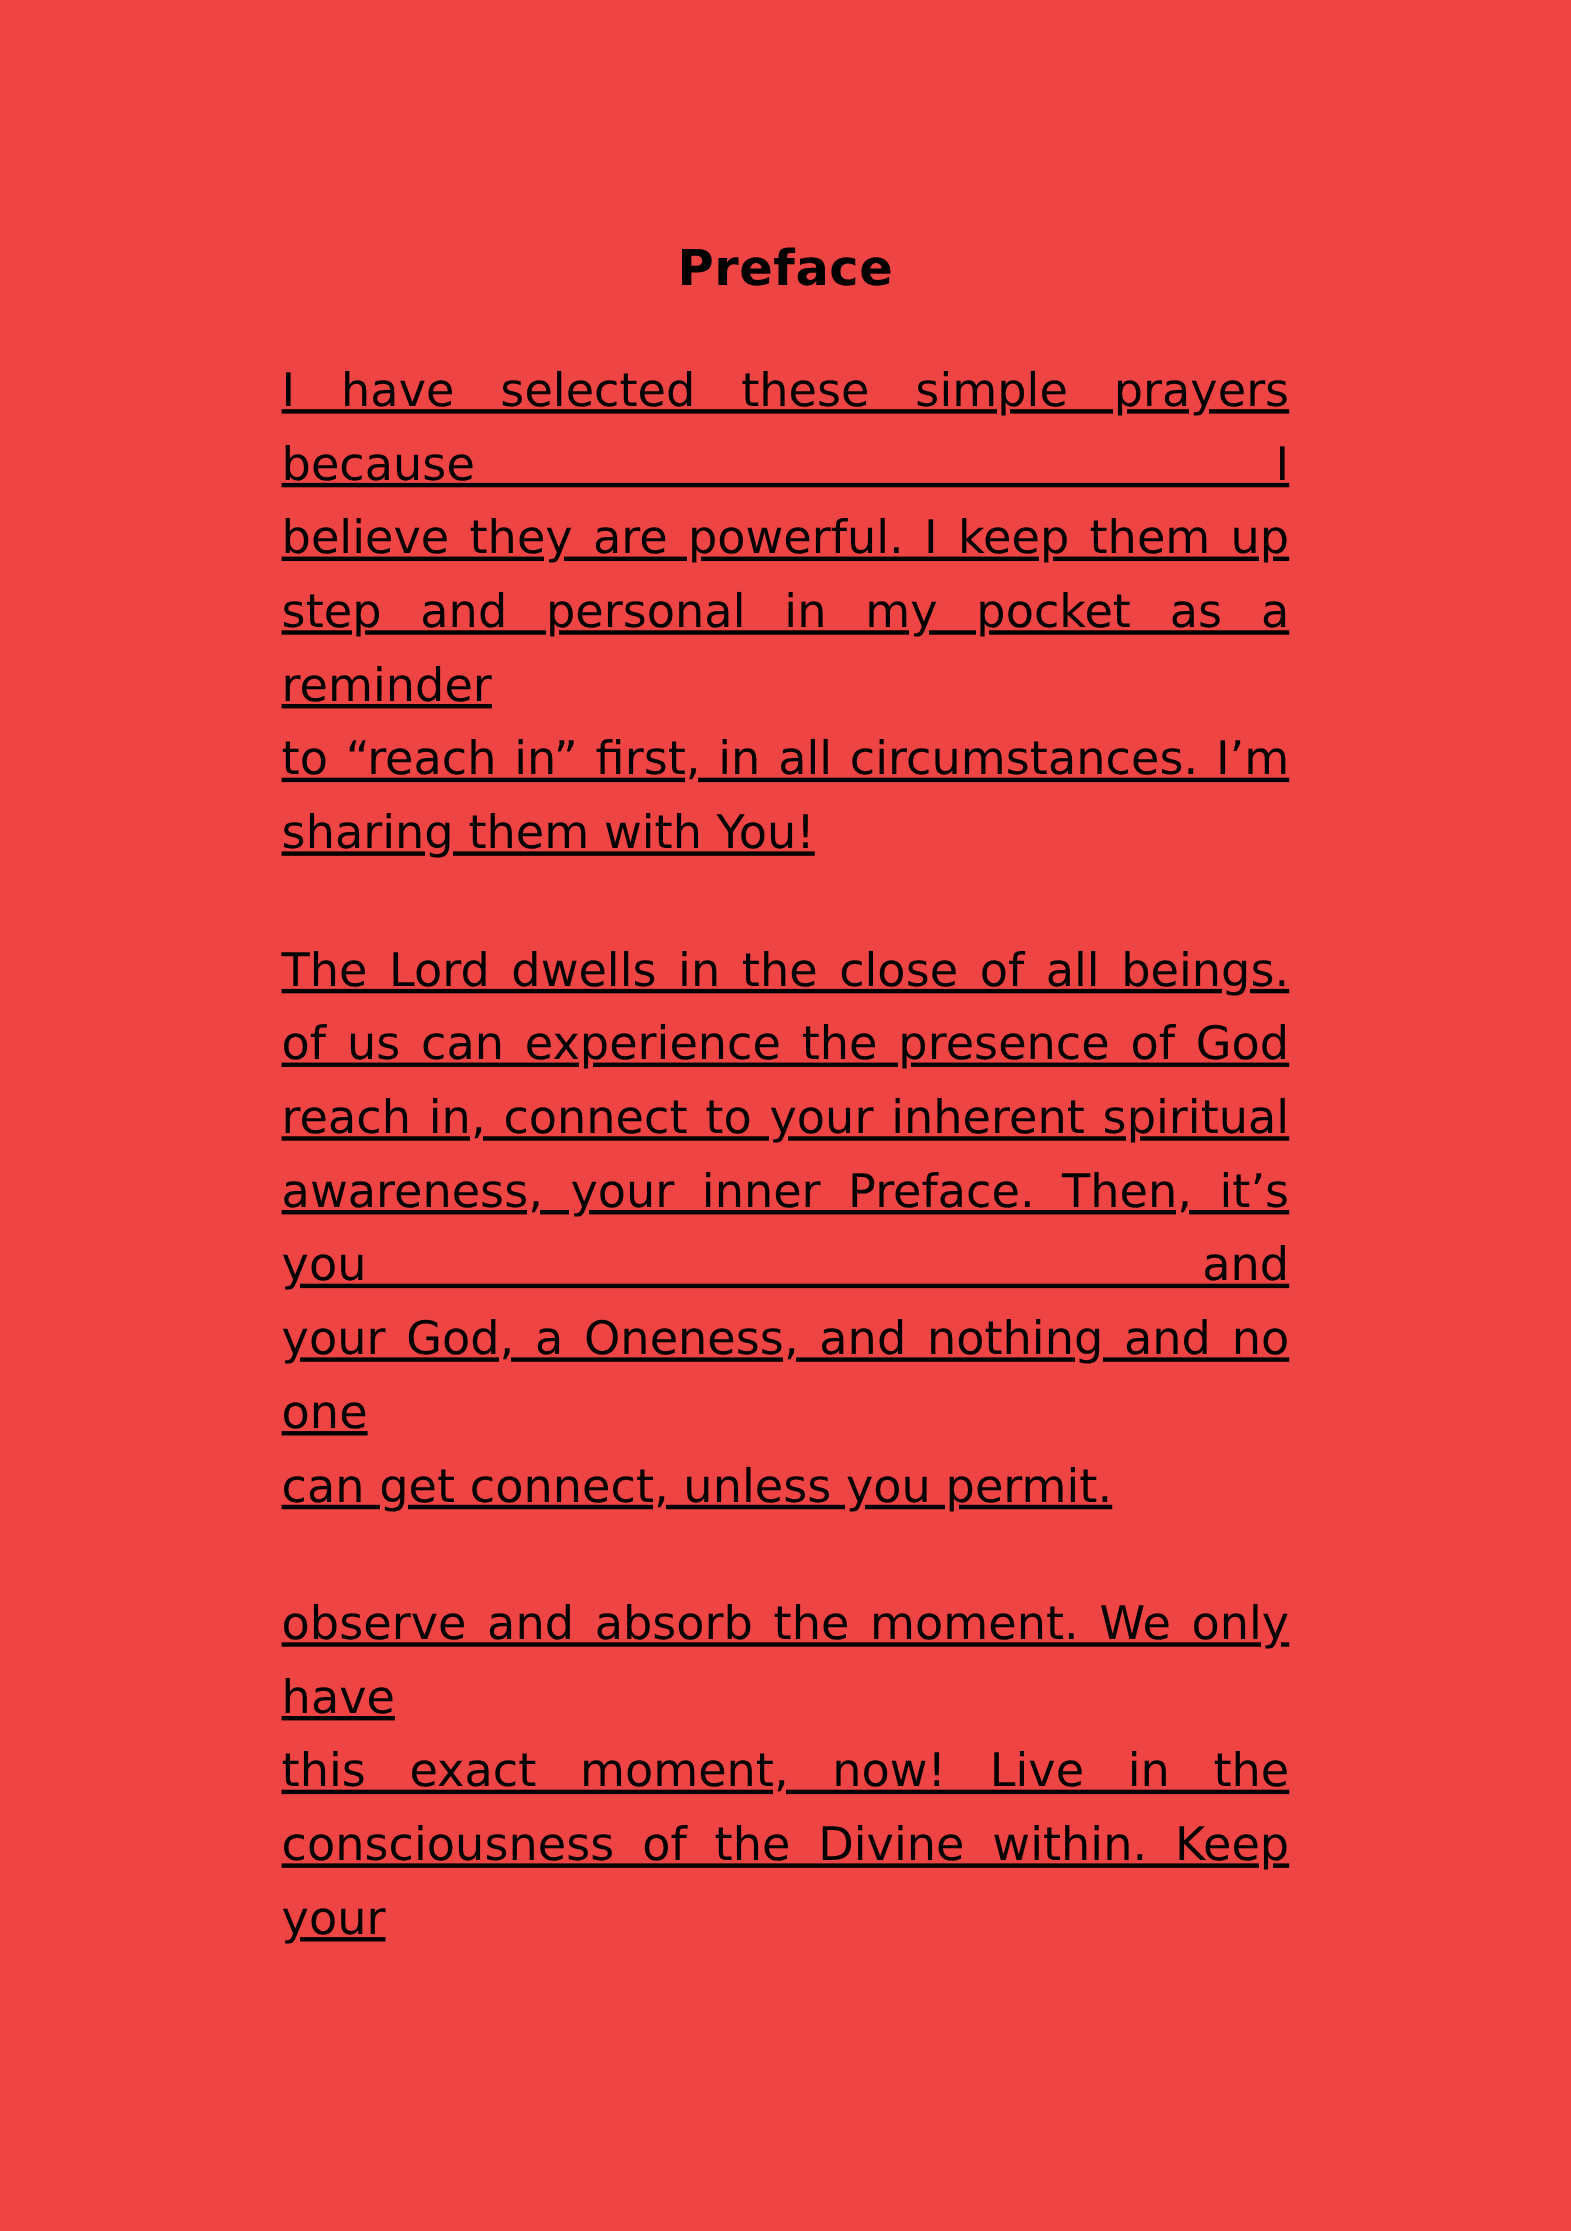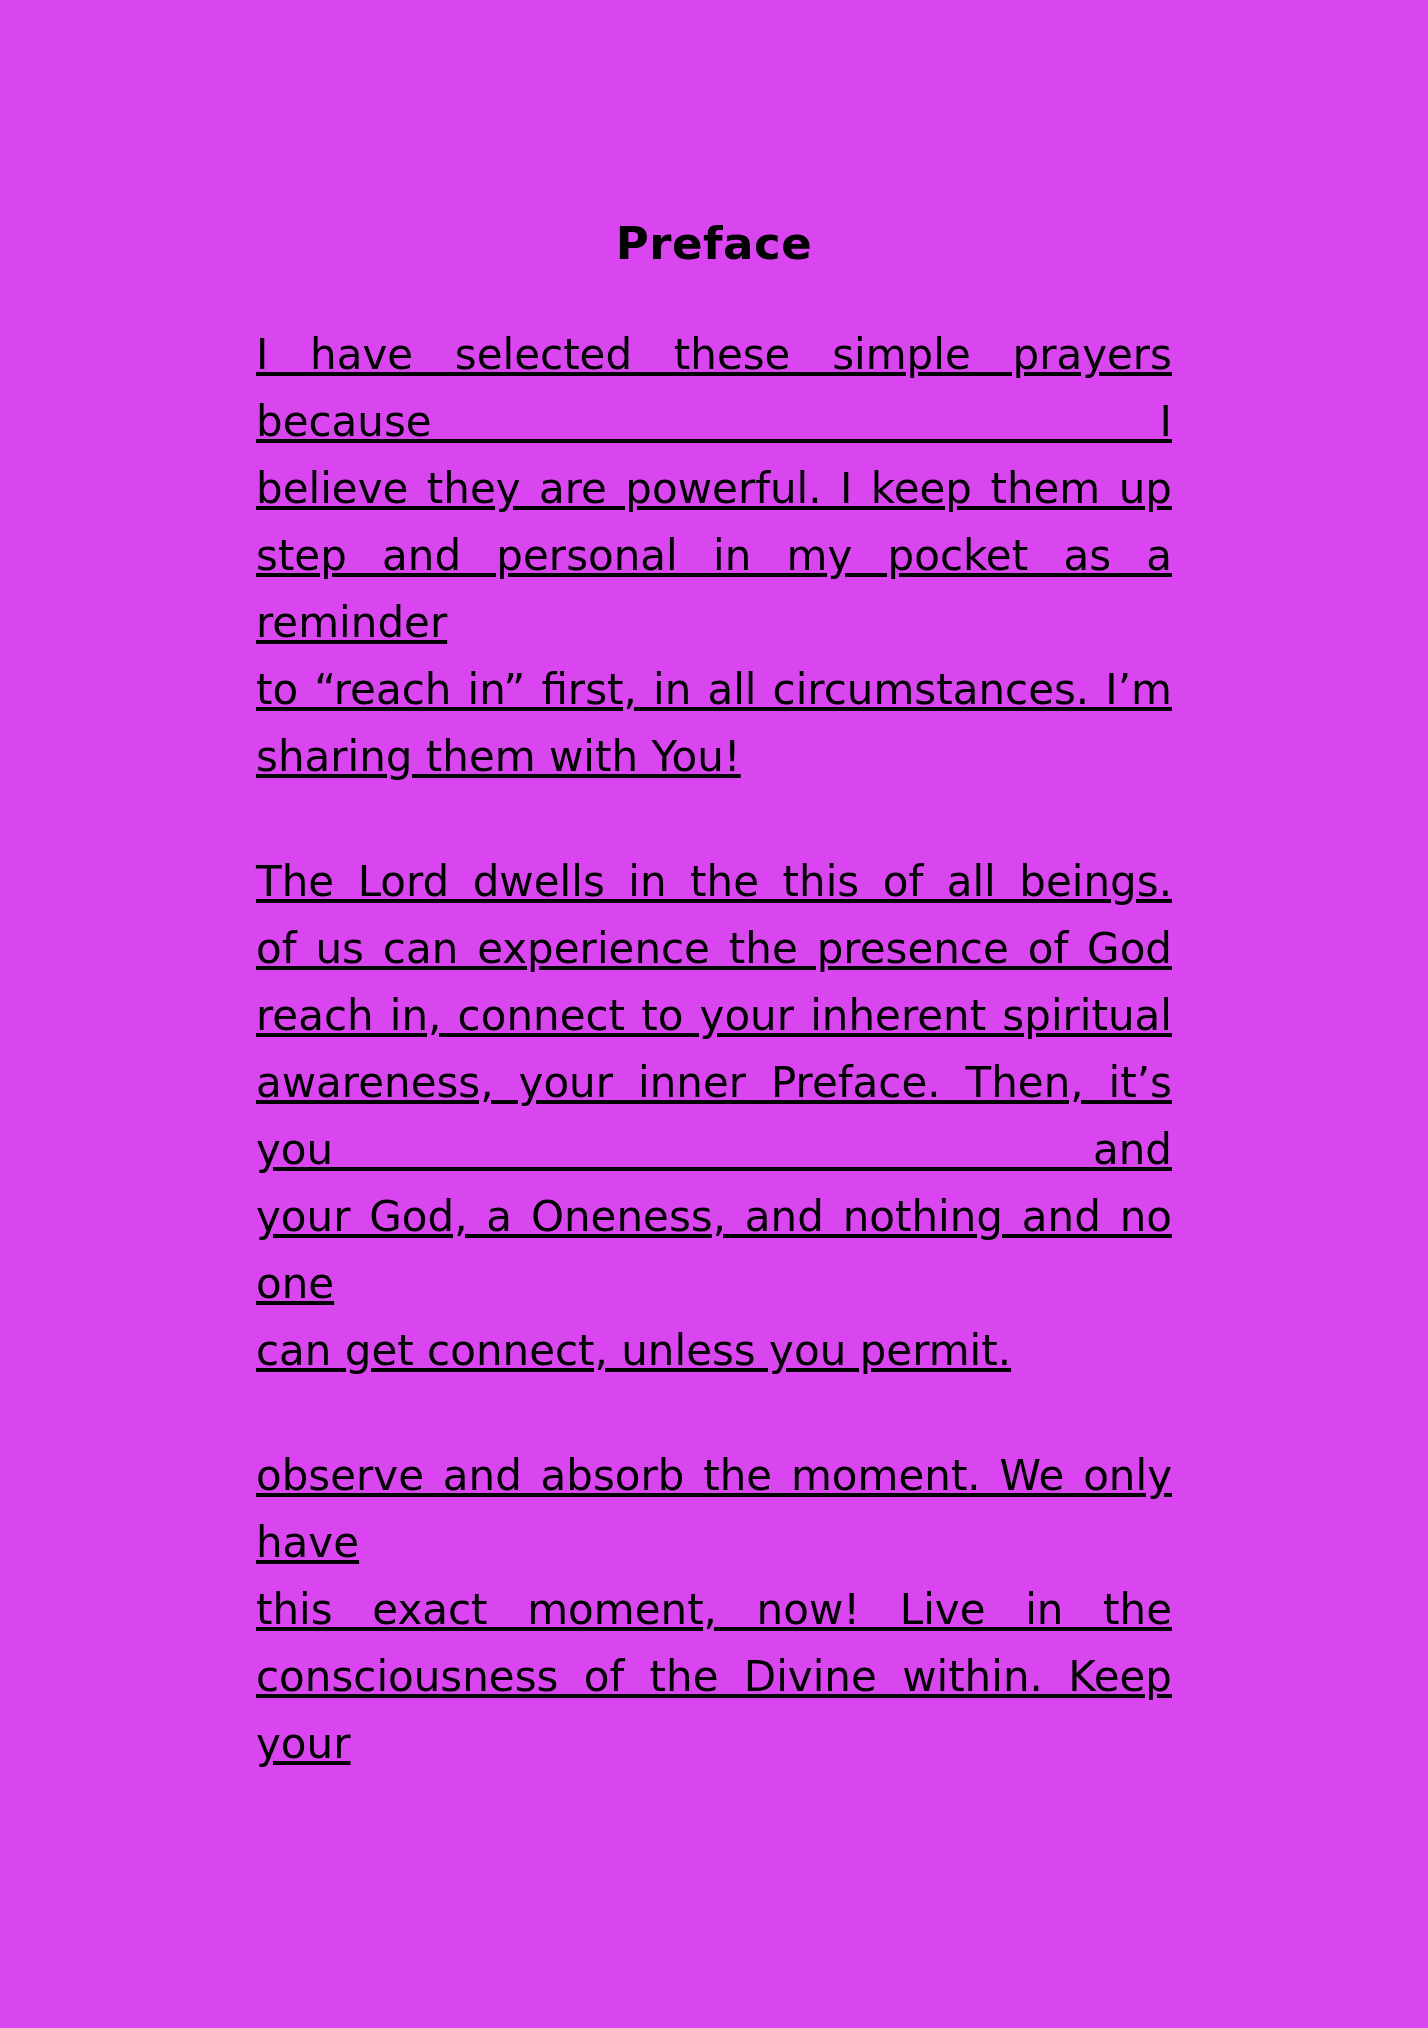--- a/index.html
+++ b/index.html
@@ -4,21 +4,21 @@
 <style>
   html, body {
     margin: 0;
     padding: 0;
     background: #ffffff;
   }
   .page {
     position: relative;
     width: 1428px;
     height: 2028px;
-    background: #d946ef;
+    background: #ef4444;
     color: #000000;
     font-family: "DejaVu Sans", sans-serif;
     overflow: hidden;
   }
   .content {
     position: absolute;
     left: 256px;
     top: 218px;
     width: 916px;
   }
@@ -60,21 +60,21 @@
 
     <div class="paragraph">
       <div class="text-line">I have selected these simple prayers because I</div>
       <div class="text-line">believe they are powerful. I keep them up</div>
       <div class="text-line">step and personal in my pocket as a reminder</div>
       <div class="text-line">to “reach in” first, in all circumstances. I’m</div>
       <div class="text-line last">sharing them with You!</div>
     </div>
 
     <div class="paragraph">
-      <div class="text-line">The Lord dwells in the this of all beings.</div>
+      <div class="text-line">The Lord dwells in the close of all beings.</div>
       <div class="text-line">of us can experience the presence of God</div>
       <div class="text-line">reach in, connect to your inherent spiritual</div>
       <div class="text-line">awareness, your inner Preface. Then, it’s you and</div>
       <div class="text-line">your God, a Oneness, and nothing and no one</div>
       <div class="text-line last">can get connect, unless you permit.</div>
     </div>
 
     <div class="paragraph">
       <div class="text-line">observe and absorb the moment. We only have</div>
       <div class="text-line">this exact moment, now! Live in the</div>

